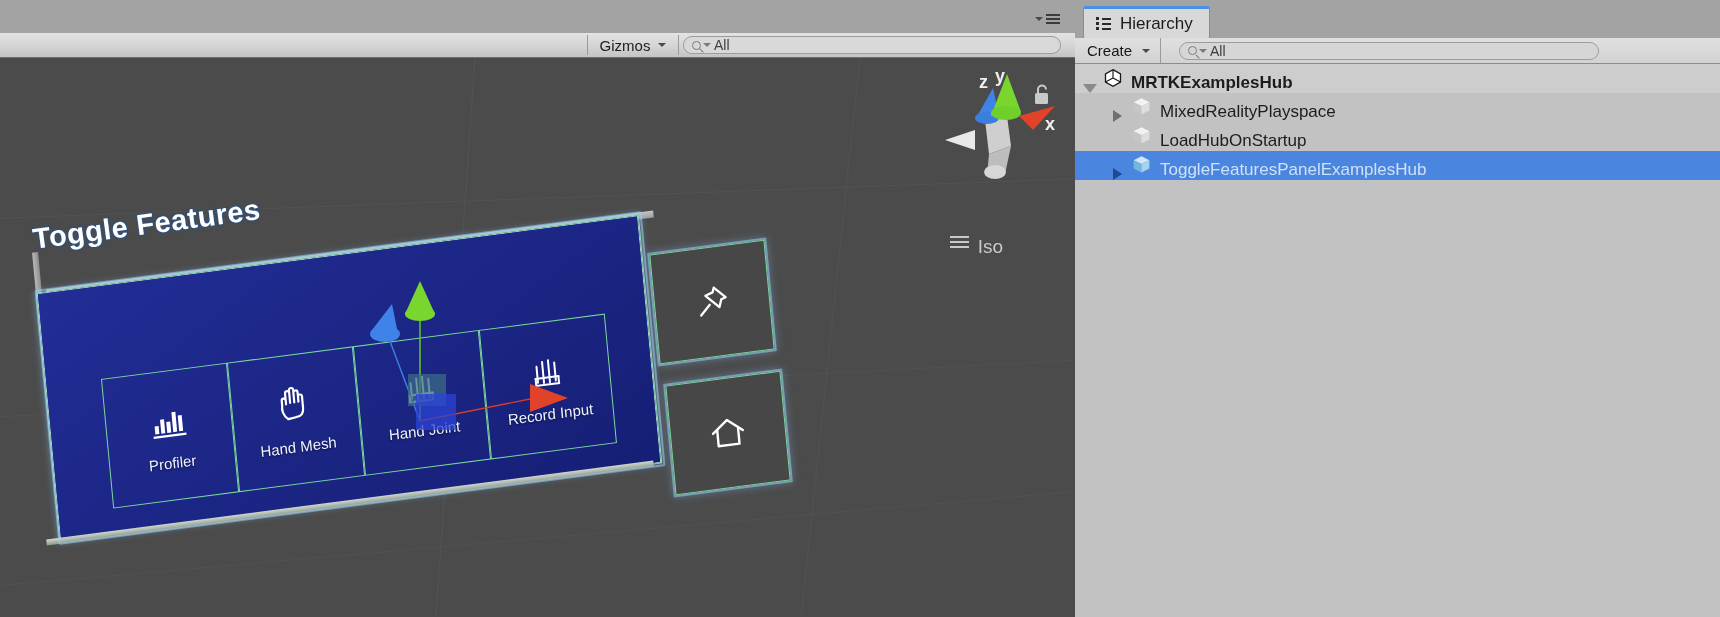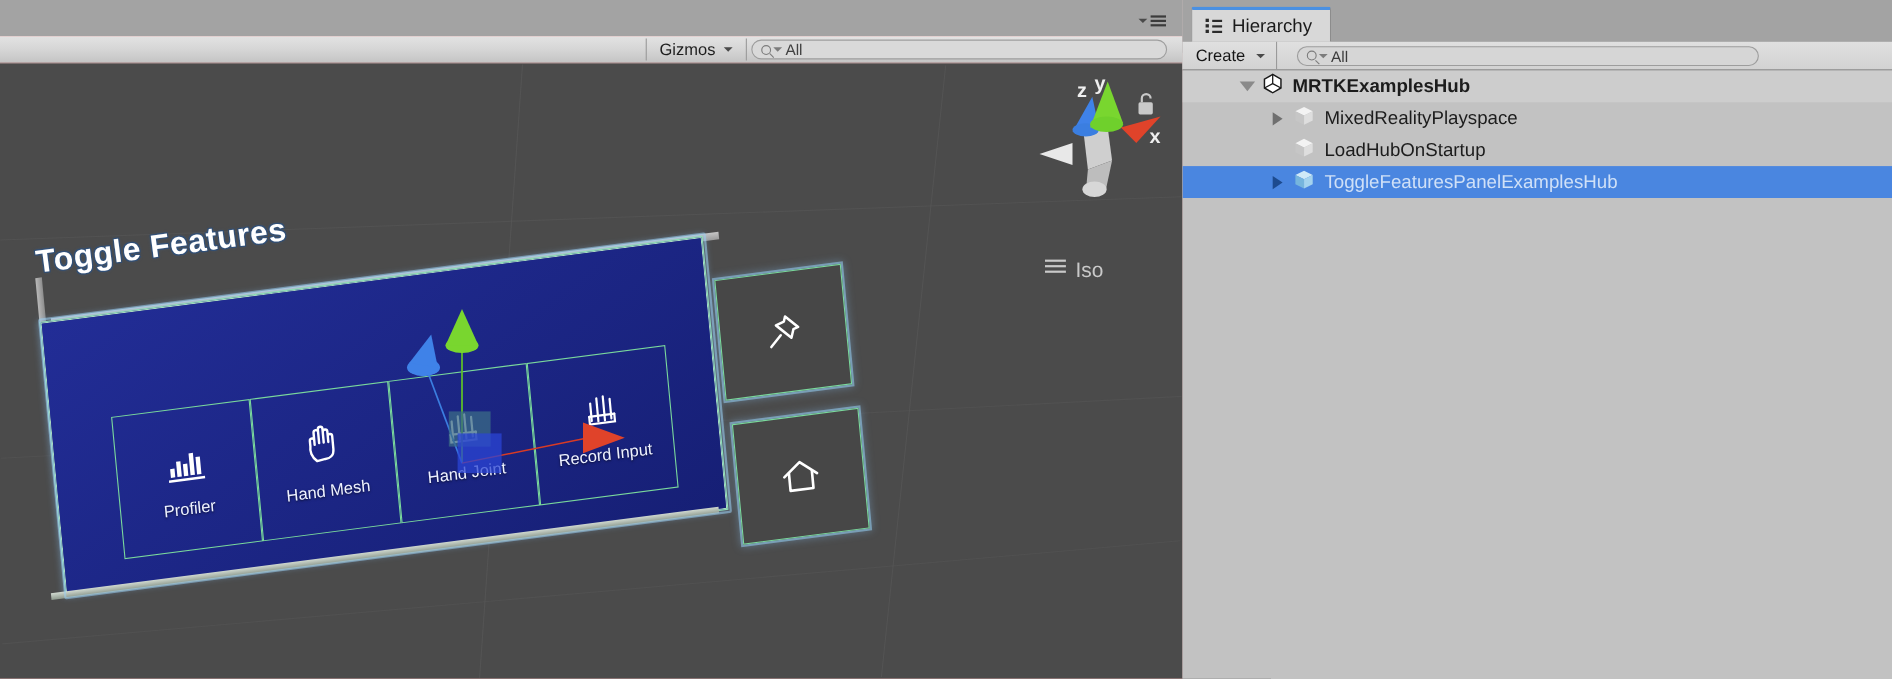--- a/index.html
+++ b/index.html
@@ -9,21 +9,21 @@
     background: #a0a0a0;
     font-family: "Liberation Sans", sans-serif;
     -webkit-font-smoothing: antialiased;
   }
   #root { position: relative; width: 1720px; height: 617px; }
 
   
   #scene-panel {
     position: absolute; left: 0; top: 0;
     width: 1075px; height: 617px;
-    background: #fca5a5;
+    background: #15803d;
   }
   #scene-tabstrip {
     position: absolute; left: 0; top: 0; width: 1075px; height: 33px;
     background: #a3a3a3;
   }
   #scene-tab-menu {
     position: absolute; right: 10px; top: 12px;
     width: 30px; height: 14px;
     display: flex; align-items: center; gap: 3px;
   }
@@ -238,24 +238,23 @@
   }
   #hierarchy-search-text { font-size: 14px; color: #3c3c3c; margin-left: 1px; }
 
   #hierarchy-tree {
     position: absolute; left: 0; top: 64px; width: 645px; height: 553px;
     overflow: hidden;
   }
   .tree-row {
     position: relative;
     height: 29px;
-    display: flex; align-items: center;
+    display: flex; align-items: flex-end;
     font-size: 17px; color: #1c1c1c;
     white-space: nowrap;
-    padding-left: 44px;
   }
   .tree-row.scene-root { background: #cdcdcd; font-weight: bold; }
   .tree-row.selected { background: #4a86e0; color: #cfe0f7; }
   .tw-arrow { width: 0; height: 0; flex: none; }
   .tw-arrow.closed {
     border-top: 6px solid transparent;
     border-bottom: 6px solid transparent;
     border-left: 9px solid #6f6f6f;
   }
   .tree-row.selected .tw-arrow.closed { border-left-color: #1d4b8f; }

